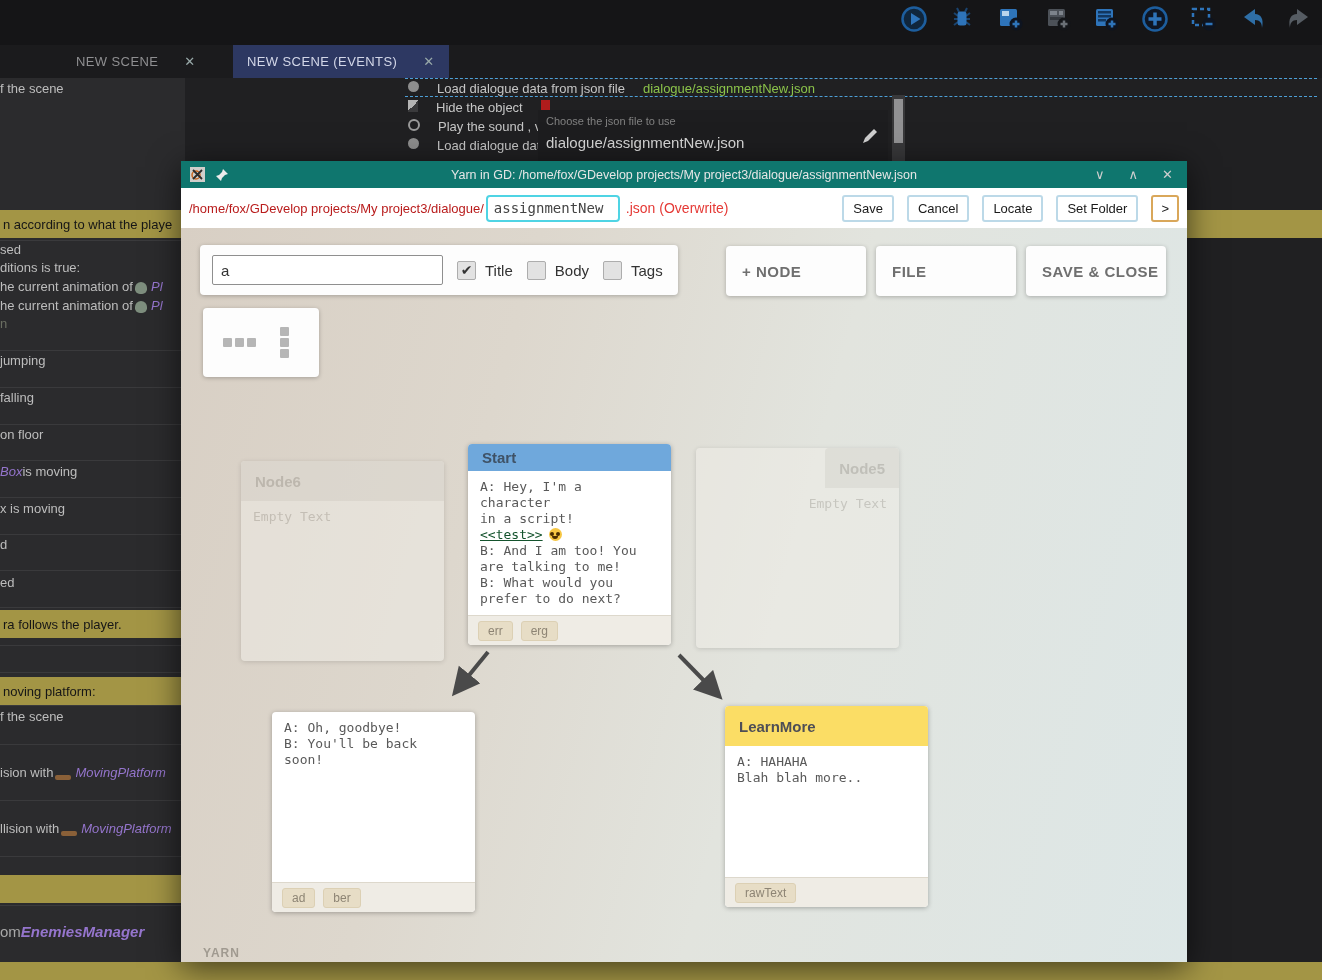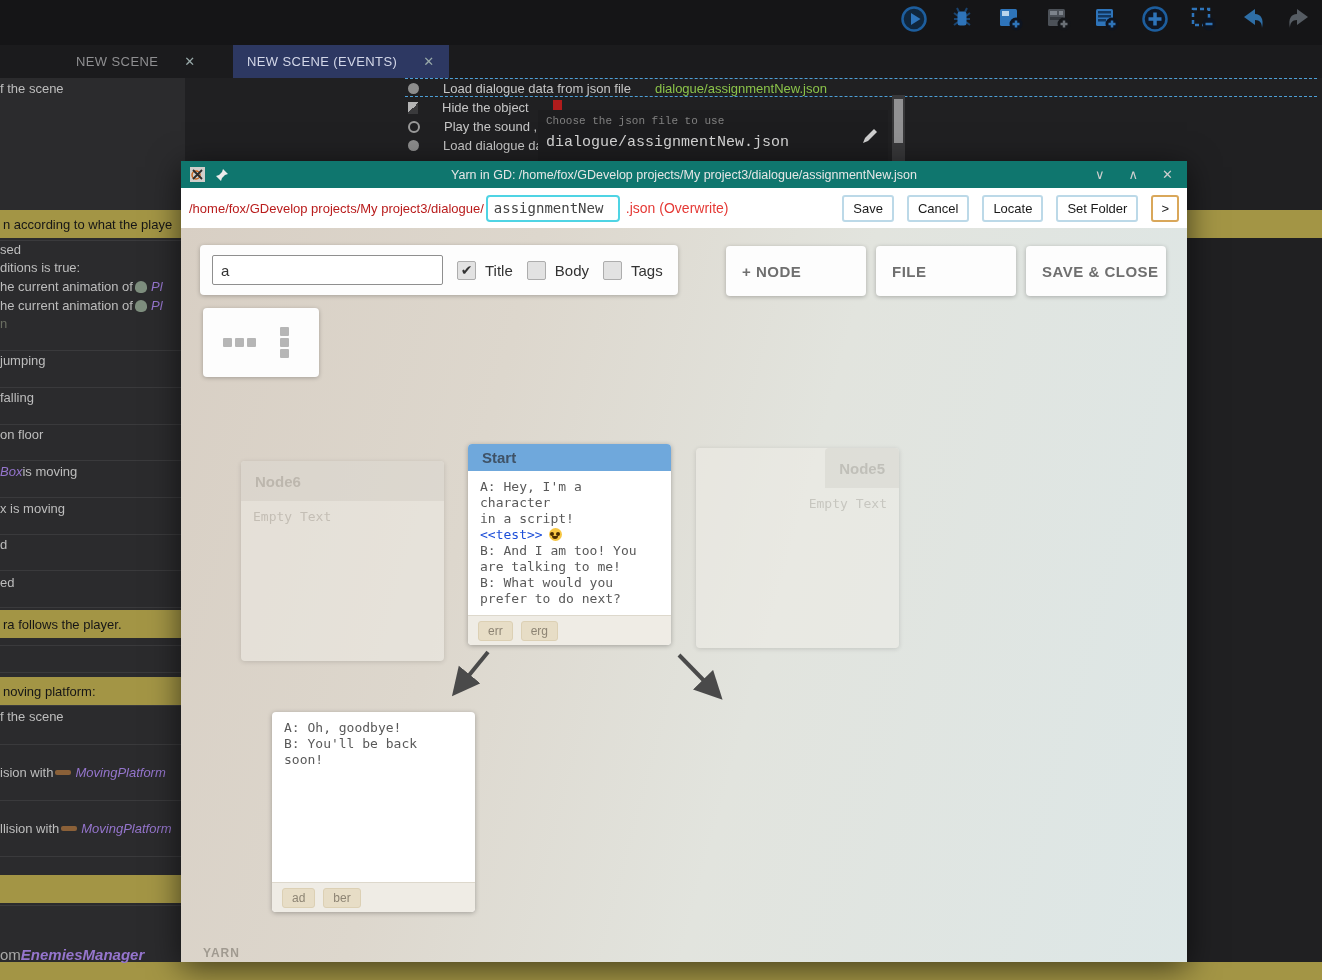--- a/index.html
+++ b/index.html
@@ -19,41 +19,41 @@
   .tab.active { background:#2d3862; color:#d3d7e8; }
   .tab-close { font-size:13px; color:#9aa; cursor:pointer; }
 
   
   .sheet { position:absolute; left:0; top:78px; width:1322px; height:902px; background:#202022; }
   .leftcol { position:absolute; left:0; top:78px; width:185px; height:902px; background:#2b2b2d; }
   .divider { position:absolute; left:0; width:185px; height:1px; background:#3a3a3c; }
   .comment { position:absolute; left:0; height:28px; background:#a39545;
              color:#161616; font-size:13px; display:flex; align-items:center; padding-left:3px; }
   .erow { position:absolute; left:0; width:185px; font-size:13px; color:#bdbdbd;
-          white-space:nowrap; overflow:hidden; display:flex; align-items:center; }
+          white-space:nowrap; overflow:hidden; display:flex; align-items:flex-end; }
   .erow .obj { color:#9575cd; font-style:italic; }
   .erow.dim { color:#6b6f62; }
-  .erow.big { font-size:15px; color:#a8a8a8;margin-top:23px; }
+  .erow.big { font-size:15px; color:#a8a8a8; }
   .erow.big .obj { font-weight:bold; font-size:15px; }
   .ghost-icon { display:inline-block; width:12px; height:12px; border-radius:50% 50% 40% 40%;
                 background:#7e8e7e; margin:0 4px 0 2px; flex:0 0 auto; }
   .platform-icon { display:inline-block; width:16px; height:5px; border-radius:2px;
                    background:#8a6038; margin:0 4px 0 2px; flex:0 0 auto; }
 
   
   .sel-rect { position:absolute; left:405px; top:78px; width:912px; height:19px;
               border-top:1px dashed #4d9fd6; border-bottom:1px dashed #4d9fd6; }
   .rrow { position:absolute; left:408px; font-size:13px; color:#c6c6c6; display:flex;
-          align-items:center; gap:24px; white-space:nowrap; }
+          gap:18px; white-space:nowrap; }
   .rrow .link { color:#8bc34a; }
   .dot-icon { width:11px; height:11px; border-radius:50%; background:#8d8d8d; flex:0 0 auto; }
   .hide-icon { width:10px; height:12px; background:linear-gradient(135deg,#b4b4b4 50%,#3a3a3c 50%); flex:0 0 auto; }
   .sound-icon { width:12px; height:12px; border-radius:50%; border:2px solid #9a9a9a; flex:0 0 auto; }
   .missing-obj { width:9px; height:15px; background:#b01c1c; display:inline-block; }
-  .picker { position:absolute; left:538px; top:110px; width:350px; height:51px; background:#1d1d1f;font-family:Liberation Mono, monospace; }
+  .picker { position:absolute; left:538px; top:110px; width:350px; height:51px; background:#1d1d1f; }
   .picker .plabel { position:absolute; left:8px; top:5px; font-size:11px; color:#808080; }
   .picker .pvalue { position:absolute; left:8px; top:24px; font-size:15px; color:#d6d6d6; }
   .picker .pencil { position:absolute; right:8px; top:16px; }
   .scrollbar { position:absolute; left:892px; top:95px; width:13px; height:66px; background:#38383a; }
   .thumb { position:absolute; left:2px; top:4px; width:9px; height:44px; background:#919193; }
 
   
   .window { position:absolute; left:181px; top:161px; width:1006px; height:801px;
             box-shadow:0 6px 30px rgba(0,0,0,.6); }
   .titlebar { position:absolute; left:0; top:0; width:1006px; height:27px; background:#0f766e;
@@ -103,21 +103,21 @@
   .nfoot { background:#efece5; border-top:1px solid #ddd8cc; padding:4px 10px; display:flex;
            gap:8px; border-radius:0 0 4px 4px; align-items:center; min-height:30px; }
   .tagchip { background:#e7ddc6; border:1px solid #dcd0b4; border-radius:3px; padding:2px 9px;
              font-size:12px; color:#8d8474; }
   .node.faded { opacity:.5; background:#f0eee8; }
   .node.faded .nhead { background:#dcd9d2; color:#a09c94; }
   .node.faded .nbody { color:#aeaaa2; }
   .n-start .nhead { background:#6fa8dc; color:#3f5266; }
   .n-leave .nhead { background:#f0a160; color:#6b5134; }
   .n-learn .nhead { background:#fbdd65; color:#4e4e56; }
-  .cmd { color:#1d4ed8; }
+  .cmd { color:#14532d;text-decoration:underline; }
   .emoji { display:inline-block; width:13px; height:13px; border-radius:50%; background:#f6c643;
            position:relative; vertical-align:-2px; margin-left:6px; }
   .emoji::before { content:""; position:absolute; left:1.5px; top:3.5px; width:4px; height:4px;
                    border-radius:50%; background:#4a2d00; box-shadow:6px 0 0 #4a2d00; }
   .emoji::after { content:""; position:absolute; left:3.5px; bottom:2px; width:6px; height:3px;
                   border-radius:0 0 6px 6px; background:#4a2d00; }
   .watermark { position:absolute; left:22px; top:718px; font-size:12px; font-weight:bold;
                letter-spacing:1px; color:#a09a90; }
   .arrows { position:absolute; left:0; top:0; pointer-events:none; }
 </style>
@@ -414,18 +414,28 @@
         <div class="nbody">
           <div>A: Oh, goodbye!</div>
           <div>B: You'll be back soon!</div>
         </div>
         <div class="nfoot">
           <span class="tagchip">ad</span>
           <span class="tagchip">ber</span>
         </div>
       </div>
 
+      <div class="node n-learn" style="left:544px; top:478px; height:201px;">
+        <div class="nhead">LearnMore</div>
+        <div class="nbody">
+          <div>A: HAHAHA</div>
+          <div>Blah blah more..</div>
+        </div>
+        <div class="nfoot">
+          <span class="tagchip">rawText</span>
+        </div>
+      </div>
 
       <span class="watermark">YARN</span>
     </div>
   </div>
 
 </div>
 
 </body></html>

